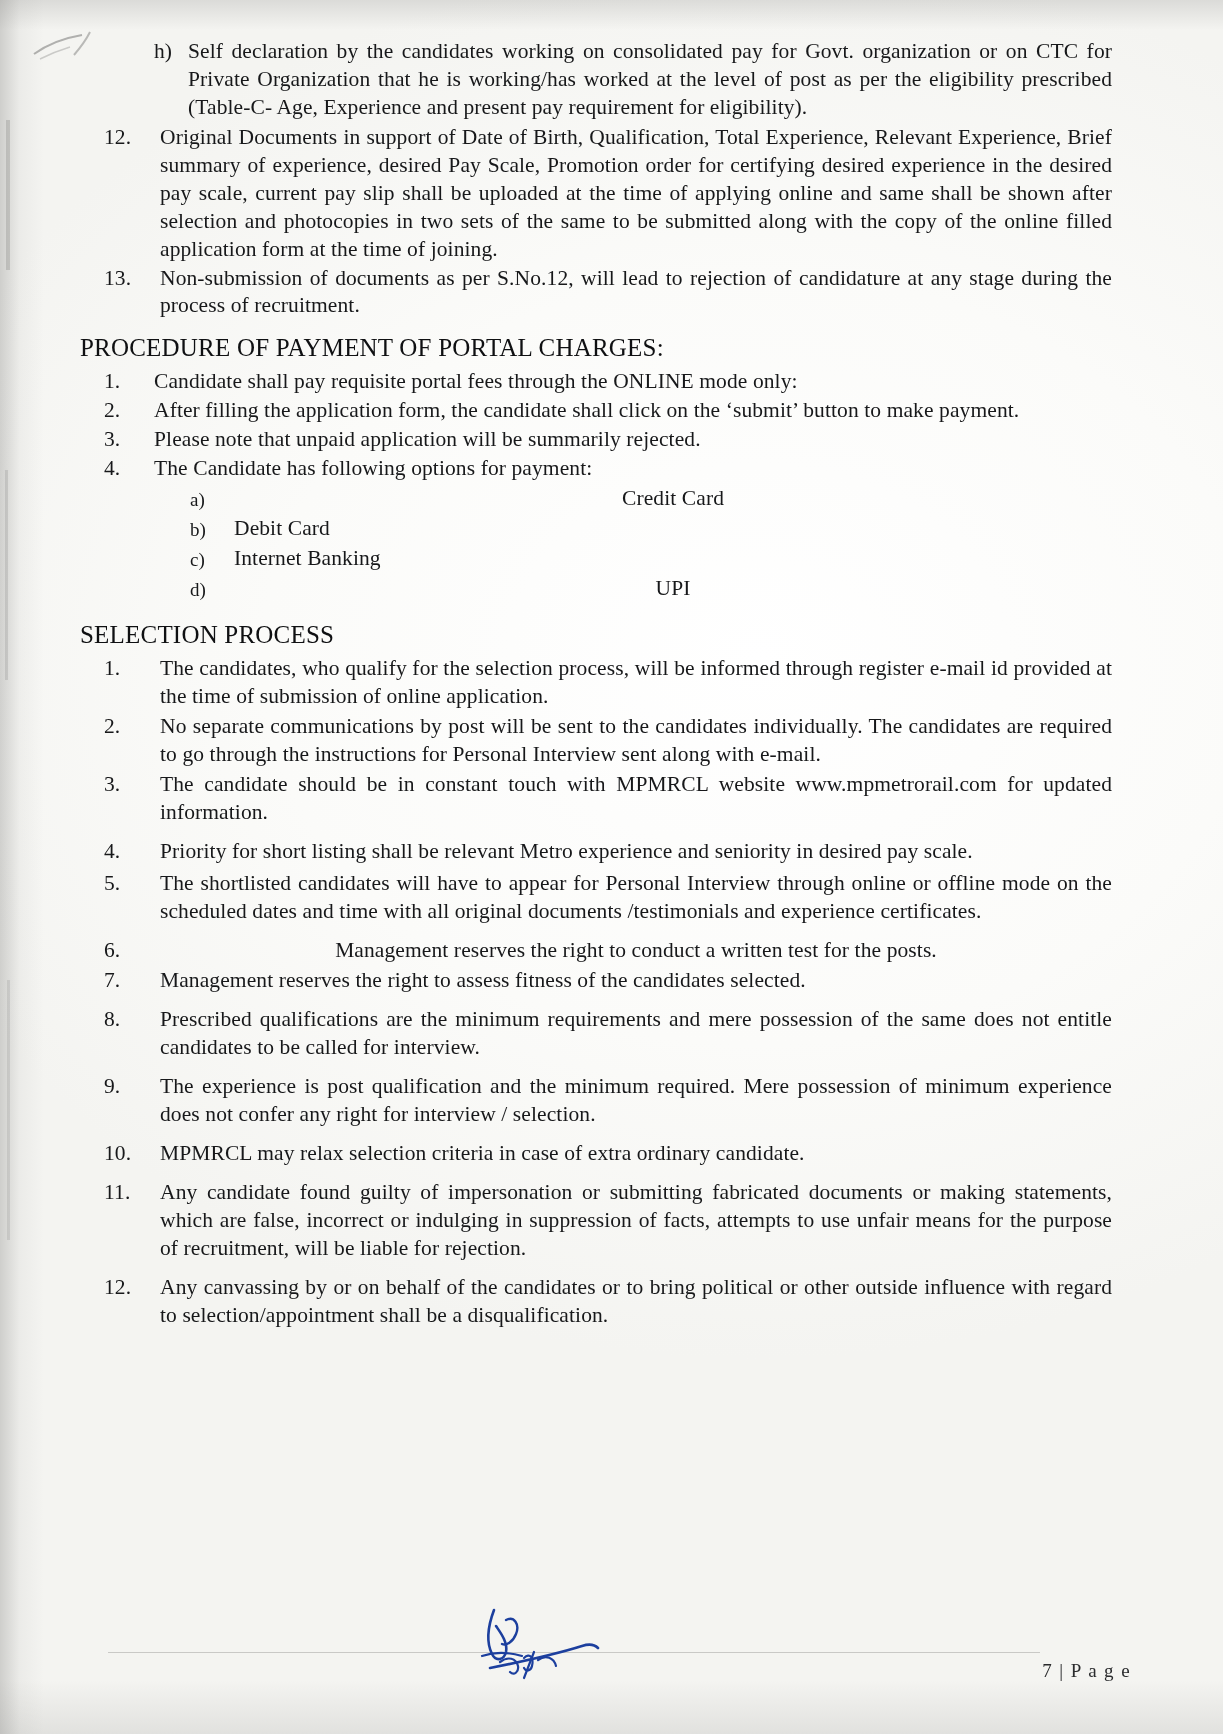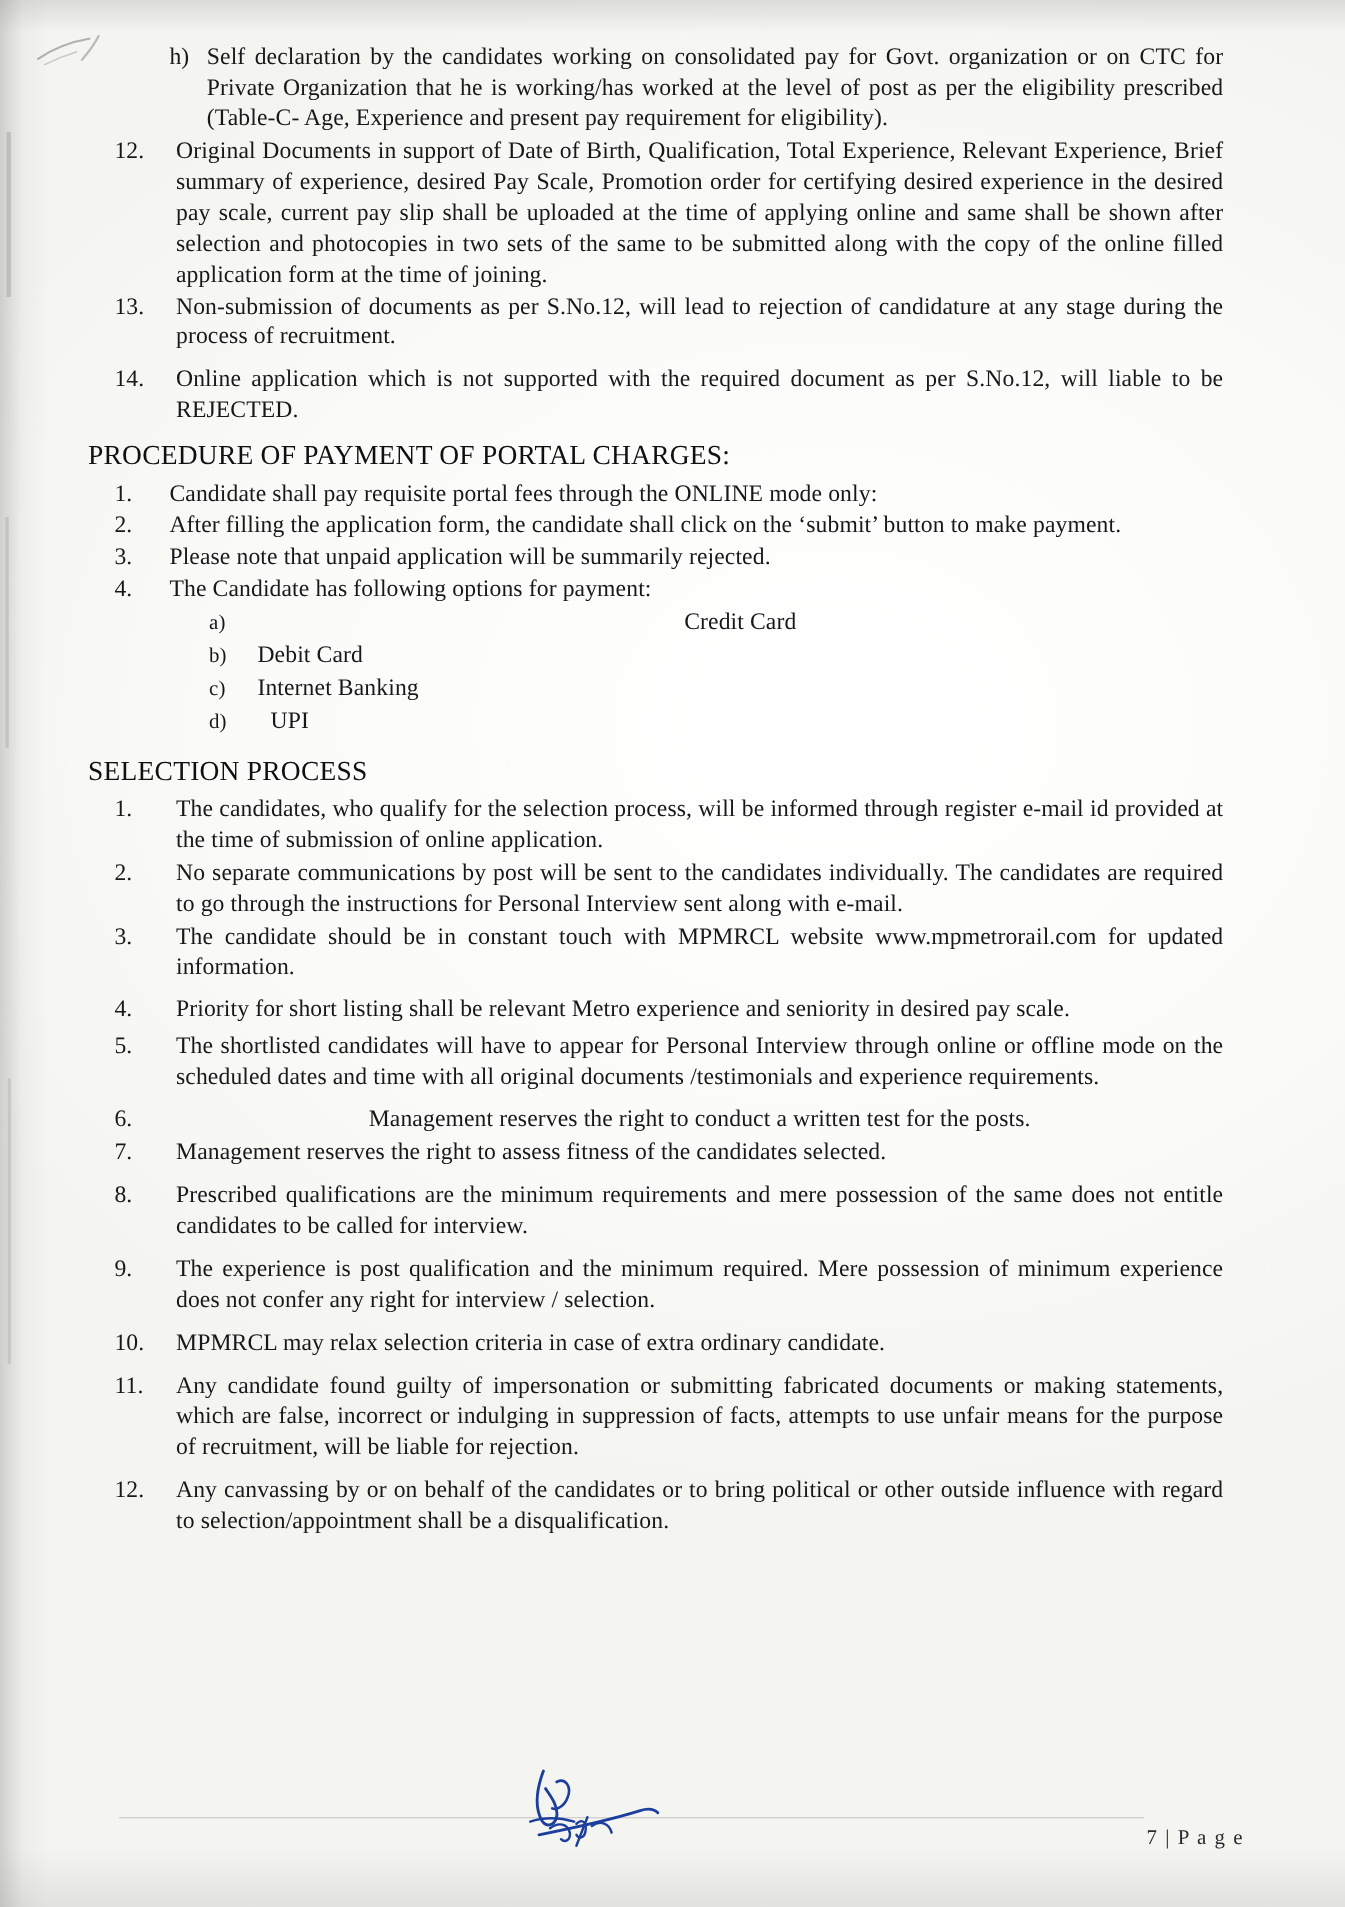--- a/index.html
+++ b/index.html
@@ -189,24 +189,20 @@
     <div class="item numbered">
       <span class="marker">12.</span>
       <span class="body">Original Documents in support of Date of Birth, Qualification, Total Experience, Relevant Experience, Brief summary of experience, desired Pay Scale, Promotion order for certifying desired experience in the desired pay scale, current pay slip shall be uploaded at the time of applying online and same shall be shown after selection and photocopies in two sets of the same to be submitted along with the copy of the online filled application form at the time of joining.</span>
     </div>
 
     <div class="item numbered">
       <span class="marker">13.</span>
       <span class="body">Non-submission of documents as per S.No.12, will lead to rejection of candidature at any stage during the process of recruitment.</span>
     </div>
 
-    <div class="item numbered" style="margin-top:11px;">
-      <span class="marker">14.</span>
-      <span class="body">Online application which is not supported with the required document as per S.No.12, will liable to be REJECTED.</span>
-    </div>
 
 
     <div class="heading heading-payment">PROCEDURE OF PAYMENT OF PORTAL CHARGES:</div>
 
     <div class="paylist">
       <div class="item">
         <span class="marker">1.</span>
         <span class="body">Candidate shall pay requisite portal fees through the ONLINE mode only:</span>
       </div>
       <div class="item">
@@ -231,21 +227,21 @@
       <div class="item">
         <span class="marker">b)</span>
         <span class="body" style="text-align:left;">Debit Card</span>
       </div>
       <div class="item">
         <span class="marker">c)</span>
         <span class="body" style="text-align:left;">Internet Banking</span>
       </div>
       <div class="item">
         <span class="marker">d)</span>
-        <span class="body" style="text-align:left;margin-left:12px;">UPI</span>
+        <span class="body" style="text-align:center;">UPI</span>
       </div>
     </div>
 
     <div class="heading heading-selection">SELECTION PROCESS</div>
 
     <div class="sellist">
       <div class="item">
         <span class="marker">1.</span>
         <span class="body">The candidates, who qualify for the selection process, will be informed through register e-mail id provided at the time of submission of online application.</span>
       </div>
@@ -256,21 +252,21 @@
       <div class="item">
         <span class="marker">3.</span>
         <span class="body">The candidate should be in constant touch with MPMRCL website www.mpmetrorail.com for updated information.</span>
       </div>
       <div class="item gap">
         <span class="marker">4.</span>
         <span class="body">Priority for short listing shall be relevant Metro experience and seniority in desired pay scale.</span>
       </div>
       <div class="item gap-sm">
         <span class="marker">5.</span>
-        <span class="body">The shortlisted candidates will have to appear for Personal Interview through online or offline mode on the scheduled dates and time with all original documents /testimonials and experience requirements.</span>
+        <span class="body">The shortlisted candidates will have to appear for Personal Interview through online or offline mode on the scheduled dates and time with all original documents /testimonials and experience certificates.</span>
       </div>
       <div class="item gap">
         <span class="marker">6.</span>
         <span class="body" style="text-align:center;">Management reserves the right to conduct a written test for the posts.</span>
       </div>
       <div class="item">
         <span class="marker">7.</span>
         <span class="body" style="text-align:left;">Management reserves the right to assess fitness of the candidates selected.</span>
       </div>
       <div class="item gap">

